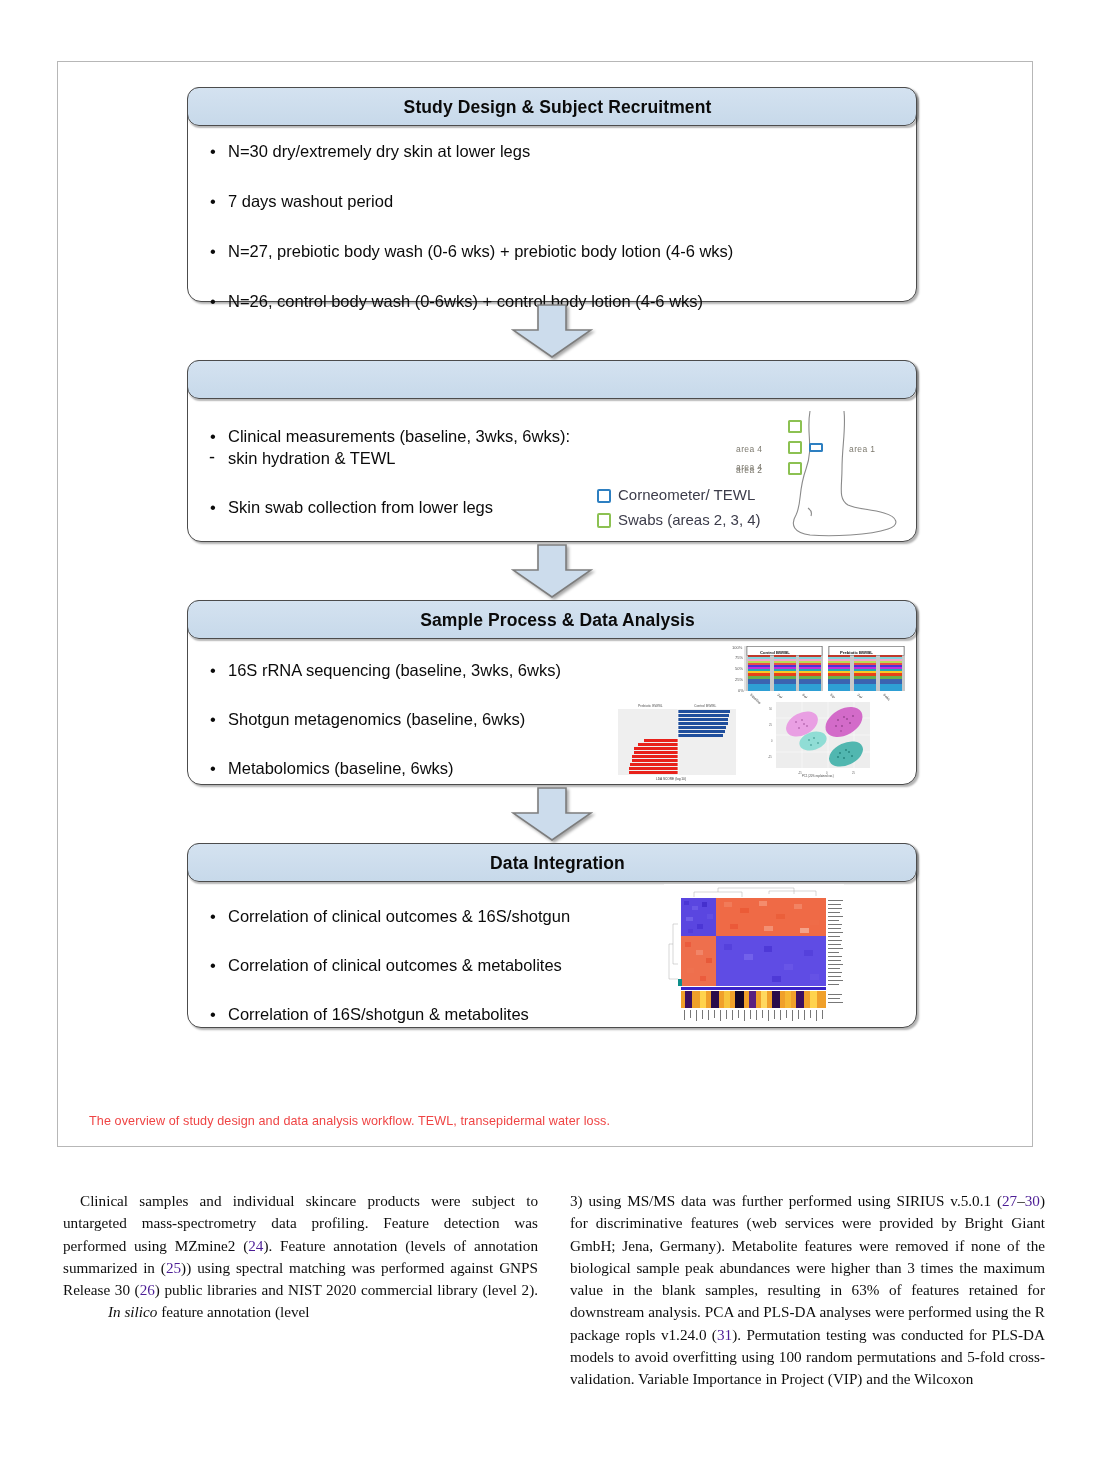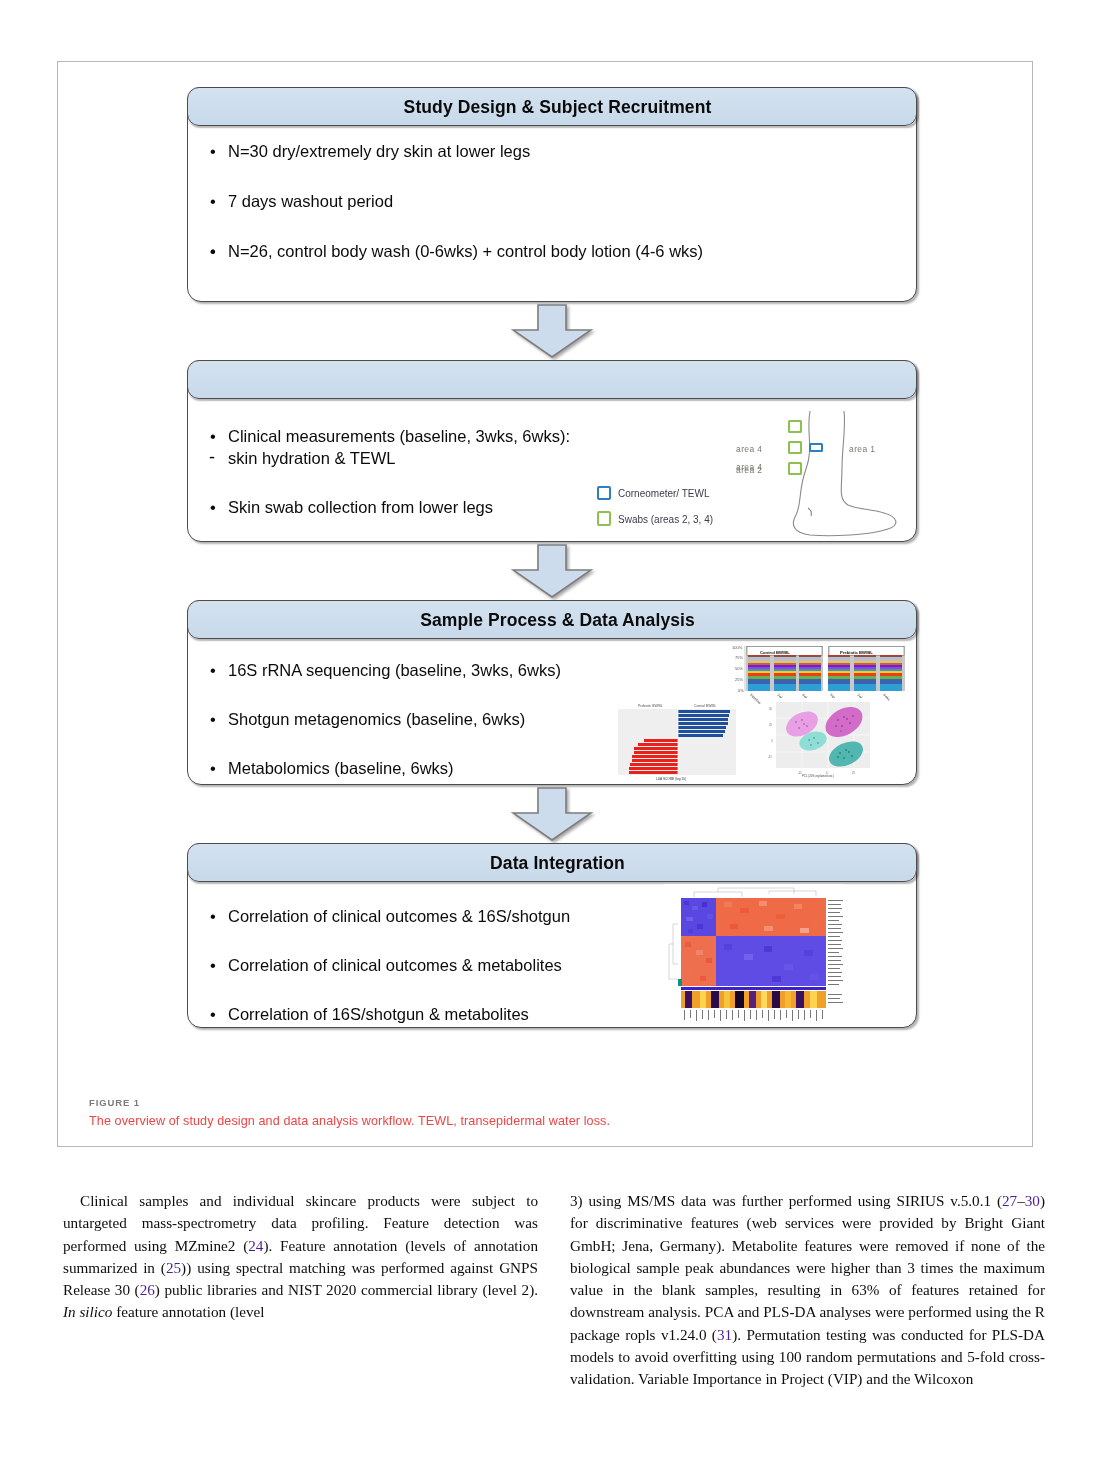--- a/index.html
+++ b/index.html
@@ -96,21 +96,21 @@
     font-family:"Liberation Sans", sans-serif;
     font-size:8.5px;color:#7d7a6f;letter-spacing:.4px;
     white-space:nowrap;
   }
   .sq{position:absolute;box-sizing:border-box;border-radius:1.5px;}
   .sq.green{border:2px solid #8cc152;width:14px;height:13px;}
   .sq.blue{border:2px solid #2d7fc1;width:14px;height:9px;}
   .legend-row{
     position:absolute;
     font-family:"Liberation Sans", sans-serif;
-    font-size:10px;color:#3c3c4a;white-space:nowrap;
+    font-size:15px;color:#3c3c4a;white-space:nowrap;
   }
   .legend-row .key{display:inline-block;vertical-align:-3px;margin-right:7px;box-sizing:border-box;border-radius:2px;}
   .legend-row .key.blue{width:14px;height:14px;border:2.2px solid #2d7fc1;}
   .legend-row .key.green{width:14px;height:15px;border:2.2px solid #8cc152;}
 
   
   .mini{position:absolute;background:#fff;}
   .mini-lbl{
     font-family:"Liberation Sans", sans-serif;
     font-size:4.2px;color:#333;
@@ -143,38 +143,38 @@
     font-family:"Liberation Serif", serif;
     font-size:15.2px;
     line-height:1.465;
     color:#0d0d0d;
     text-align:justify;
     text-justify:inter-word;
     hyphens:none;
   }
   .col p.indent{text-indent:17px;}
   .ref{color:#4c1d95;}
-  .ital{font-style:italic;}
+  .ital{font-style:italic;margin-left:45px;}
 </style>
 </head>
 <body>
 
 <div id="figure-frame">
 
   <div id="flow">
 
     <div class="flow-box" style="height:215px;">
       <div class="flow-header h-titled">
         <span>Study Design &amp; Subject Recruitment</span>
       </div>
       <div class="flow-body">
         <ul class="bullets" style="padding-top:16px;">
           <li style="margin-bottom:31px;"><span class="mk">•</span><span>N=30 dry/extremely dry skin at lower legs</span></li>
           <li style="margin-bottom:31px;"><span class="mk">•</span><span>7 days washout period</span></li>
-          <li style="margin-bottom:31px;"><span class="mk">•</span></li>
+          <li style="margin-bottom:31px;"><span class="mk">•</span><span>N=27, prebiotic body wash (0-6 wks) + prebiotic body lotion (4-6 wks)</span></li>
           <li><span class="mk">•</span><span>N=26, control body wash (0-6wks) + control body lotion (4-6 wks)</span></li>
         </ul>
       </div>
     </div>
 
     <div class="arrow-wrap">
       <div class="arrow">
         <svg width="82" height="55" viewBox="0 0 82 55">
           <polygon points="27,1 55,1 55,26 80,26 41,53 2,26 27,26" fill="#ccdcec" stroke="#7d7d7d" stroke-width="1.6"></polygon>
         </svg>
@@ -591,21 +591,20 @@
                 <rect x="158" y="126" width="1" height="9"></rect>
             </g>
           </svg>
         </div>
       </div>
     </div>
 
   </div>
 
   <div id="caption">
-    <div class="fig-no">FIGURE 1</div>
     <div class="fig-txt">The overview of study design and data analysis workflow. TEWL, transepidermal water loss.</div>
   </div>
 
 </div>
 
 <div id="cols">
   <div class="col">
     <p class="indent">Clinical samples and individual skincare products were subject
       to untargeted mass-spectrometry data profiling. Feature detection
       was performed using MZmine2 (<span class="ref">24</span>). Feature annotation (levels of

